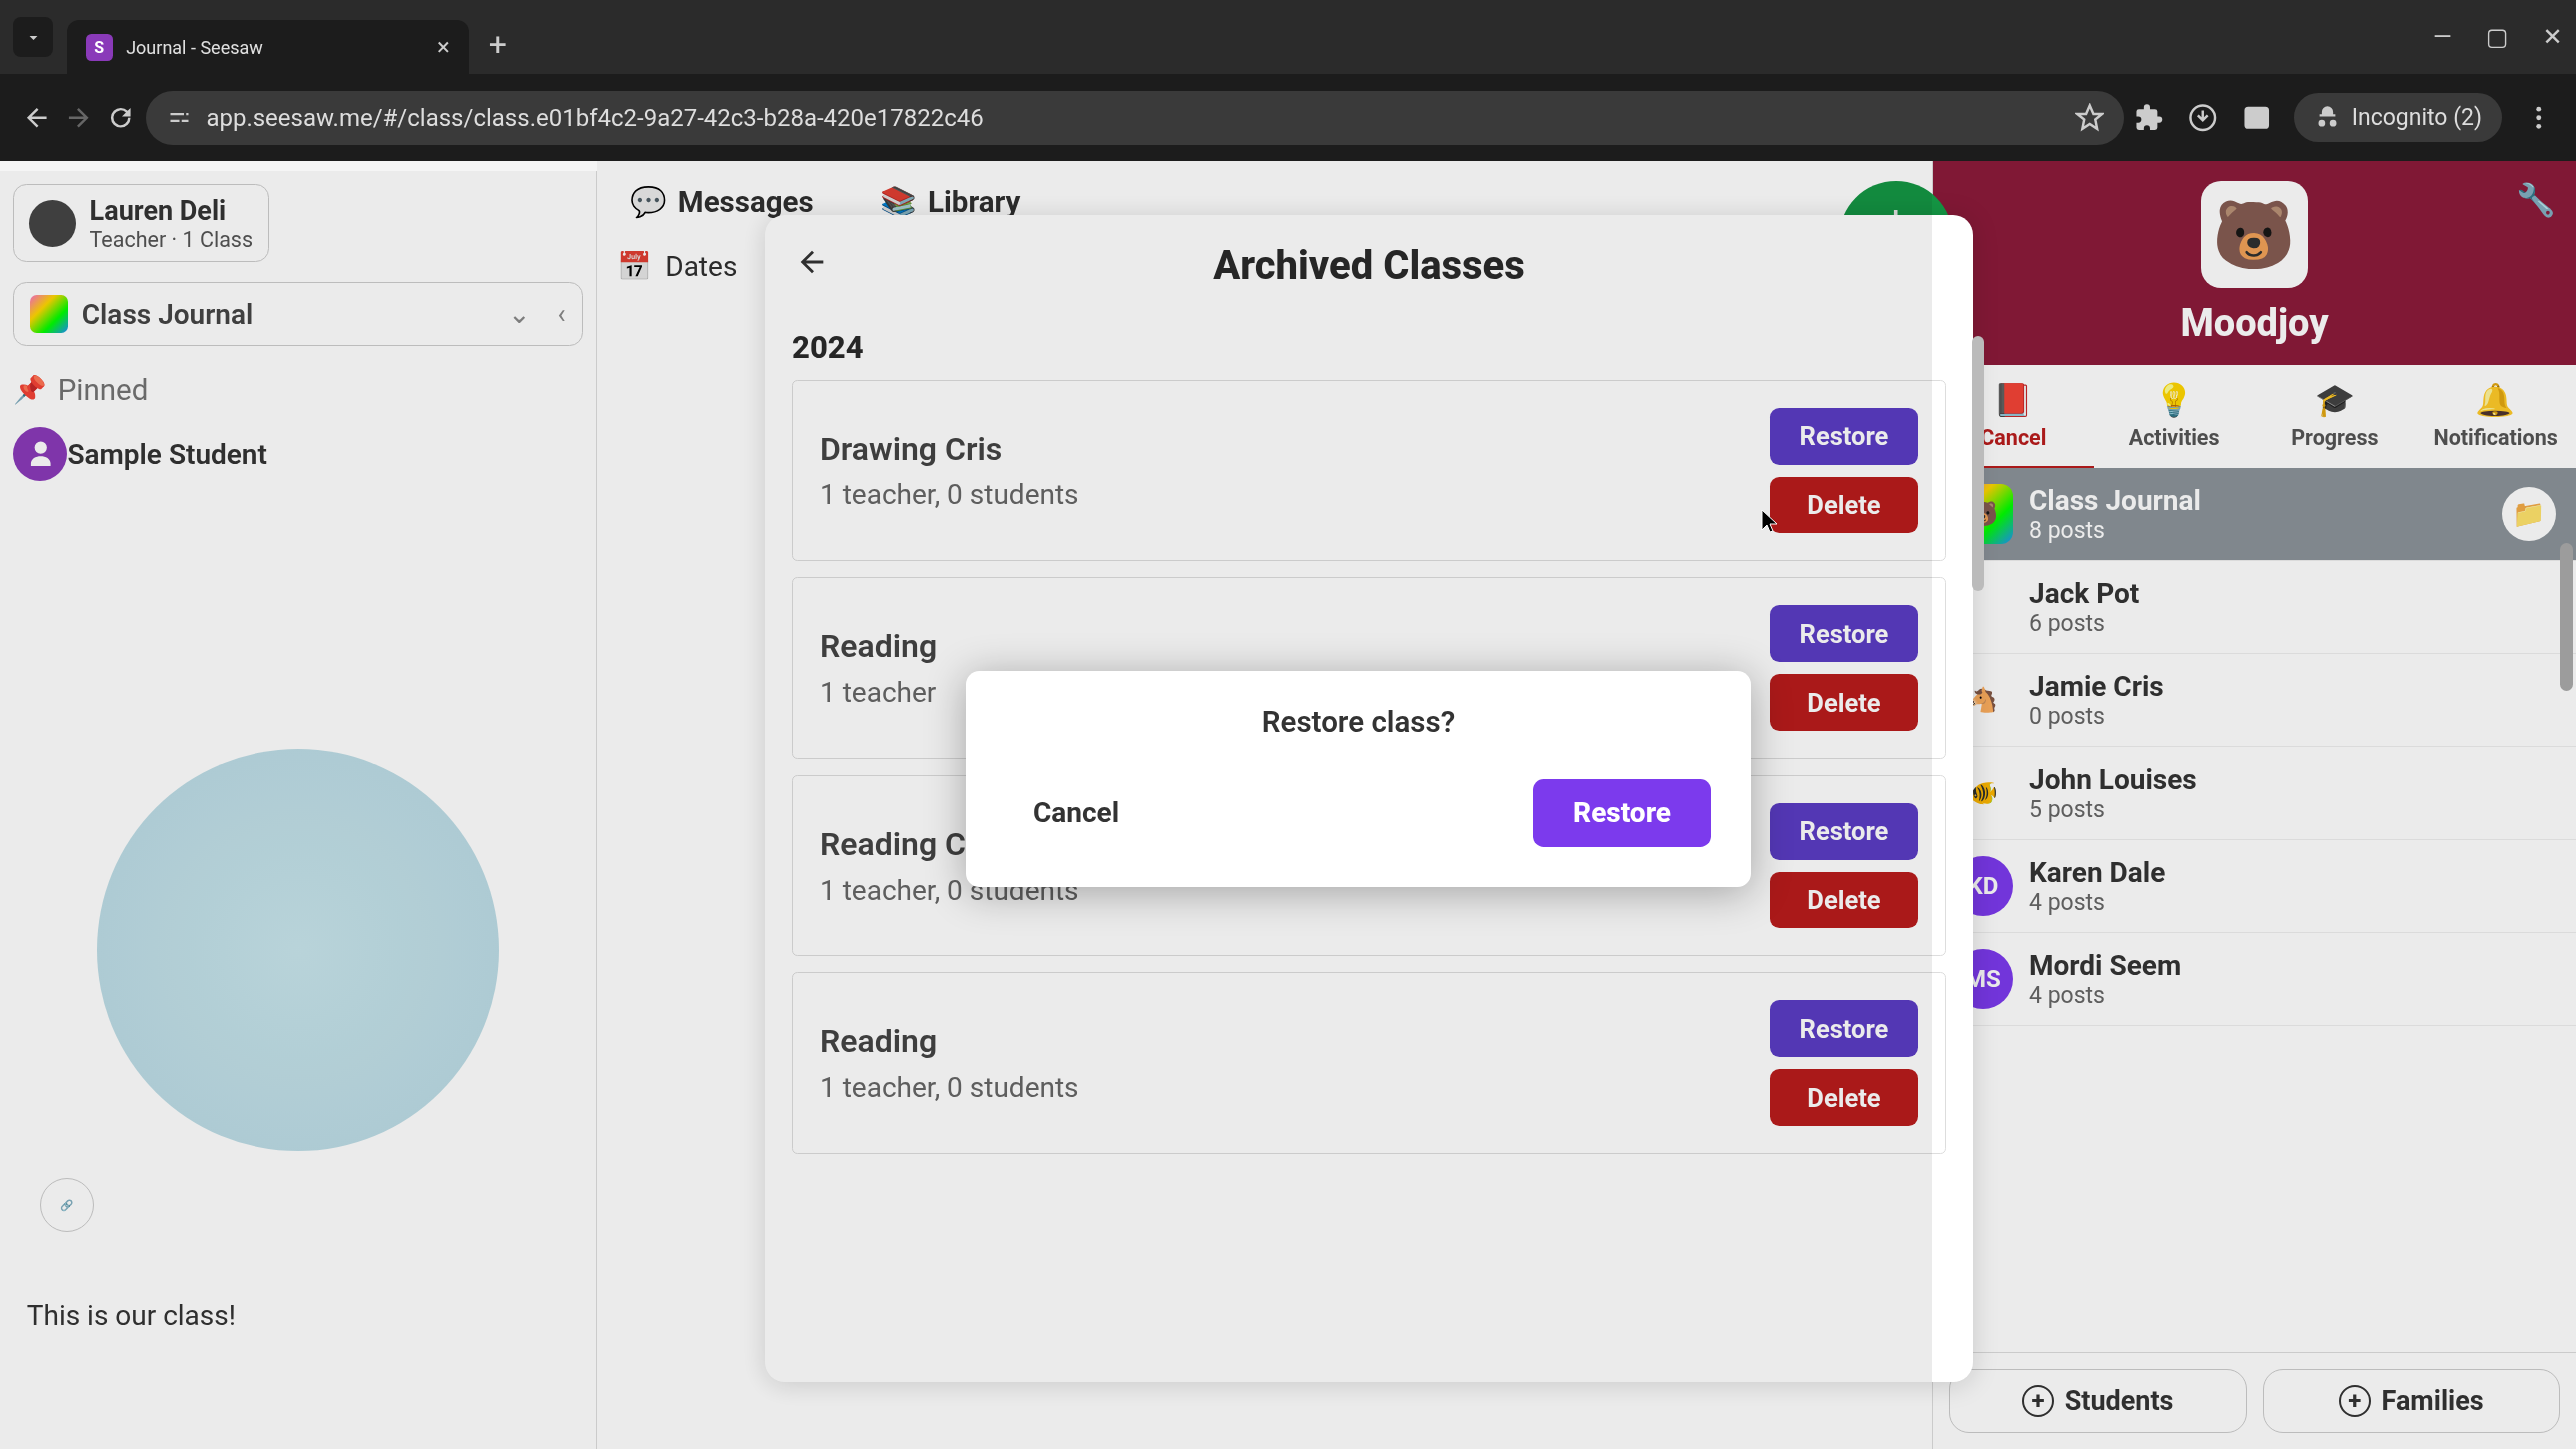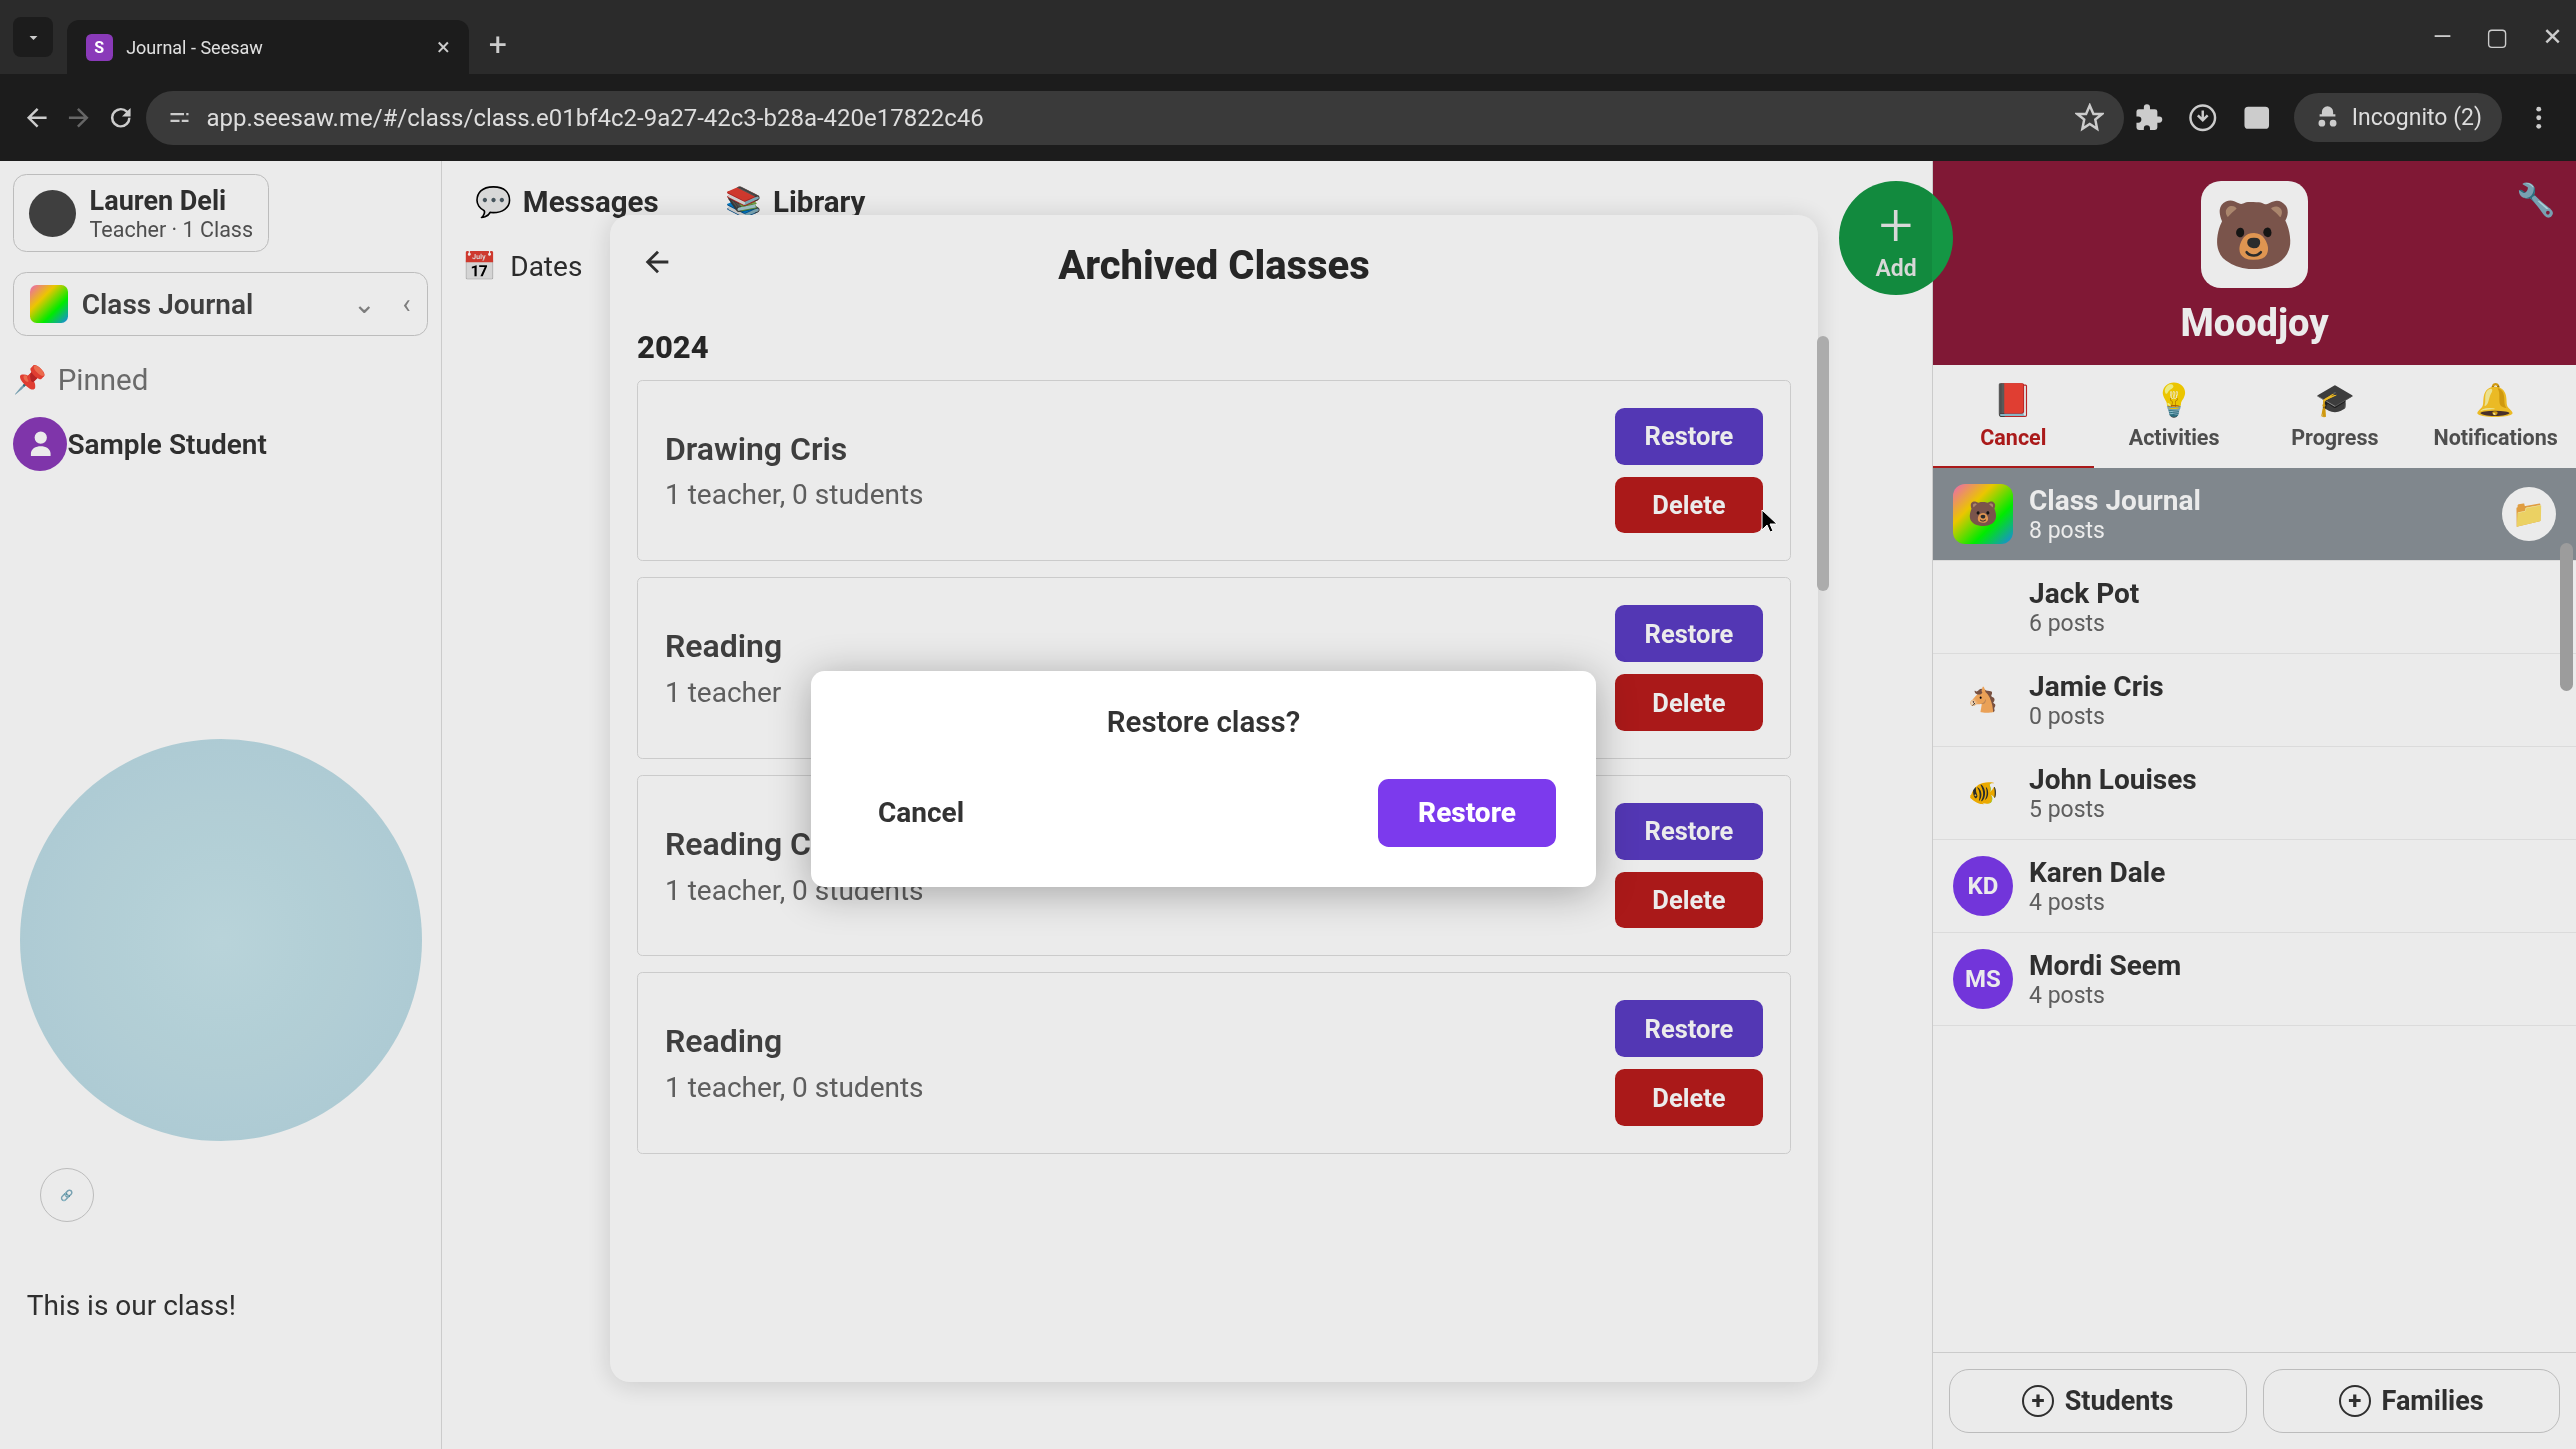--- a/index.html
+++ b/index.html
@@ -26,21 +26,21 @@
 .site-icon { width: 27px; height: 27px; }
 .url-text { color: #ddd; font-size: 24px; }
 .url-star { margin-left: auto; }
 .addr-icons { display: flex; gap: 20px; align-items: center; justify-content: space-between; }
 .addr-icon { width: 34px; height: 34px; display: flex; align-items: center; justify-content: center; }
 .addr-icon svg { width: 29.5px; height: 29.5px; fill: #ccc; }
 .incognito-badge { background: #3a3a3a; border-radius: 27px; padding: 10.7px 20px; display: flex; align-items: center; gap: 10.7px; color: #ddd; font-size: 23px; }
 
 
 .app { position: relative; height: calc(1449px - 161px); display: flex; }
-.left-col { width: 442px; background: #fff; border-right: 0.7px solid #ddd; padding: 13.4px; }
+.left-col { width: 597px; background: #fff; border-right: 0.7px solid #ddd; padding: 13.4px; margin-top: 10px; }
 .user-chip { border: 1.3px solid #ccc; border-radius: 13.4px; padding: 9.4px 14.8px; display: flex; align-items: center; gap: 13.4px; width: fit-content; }
 .user-avatar { width: 47px; height: 47px; border-radius: 50%; background: #444; }
 .user-name { font-size: 27px; font-weight: 700; color: #333; }
 .user-role { font-size: 21.5px; color: #555; }
 .class-journal-selector { margin-top: 20px; border: 1.3px solid #ccc; border-radius: 13.4px; padding: 12px 16px; display: flex; align-items: center; gap: 13.4px; }
 .cj-icon { width: 38px; height: 38px; border-radius: 6.7px; background: linear-gradient(135deg, #ff6ec7, #ffd700, #00ff00, #1e90ff); }
 .cj-label { font-size: 28px; font-weight: 600; color: #444; flex: 1; }
 .cj-chev { font-size: 27px; color: #888; }
 .pinned-header { margin-top: 27px; display: flex; align-items: center; gap: 10.7px; font-size: 29.5px; font-weight: 400; color: #737373; }
 .pinned-header::before { content: "📌"; font-size: 27px; }

